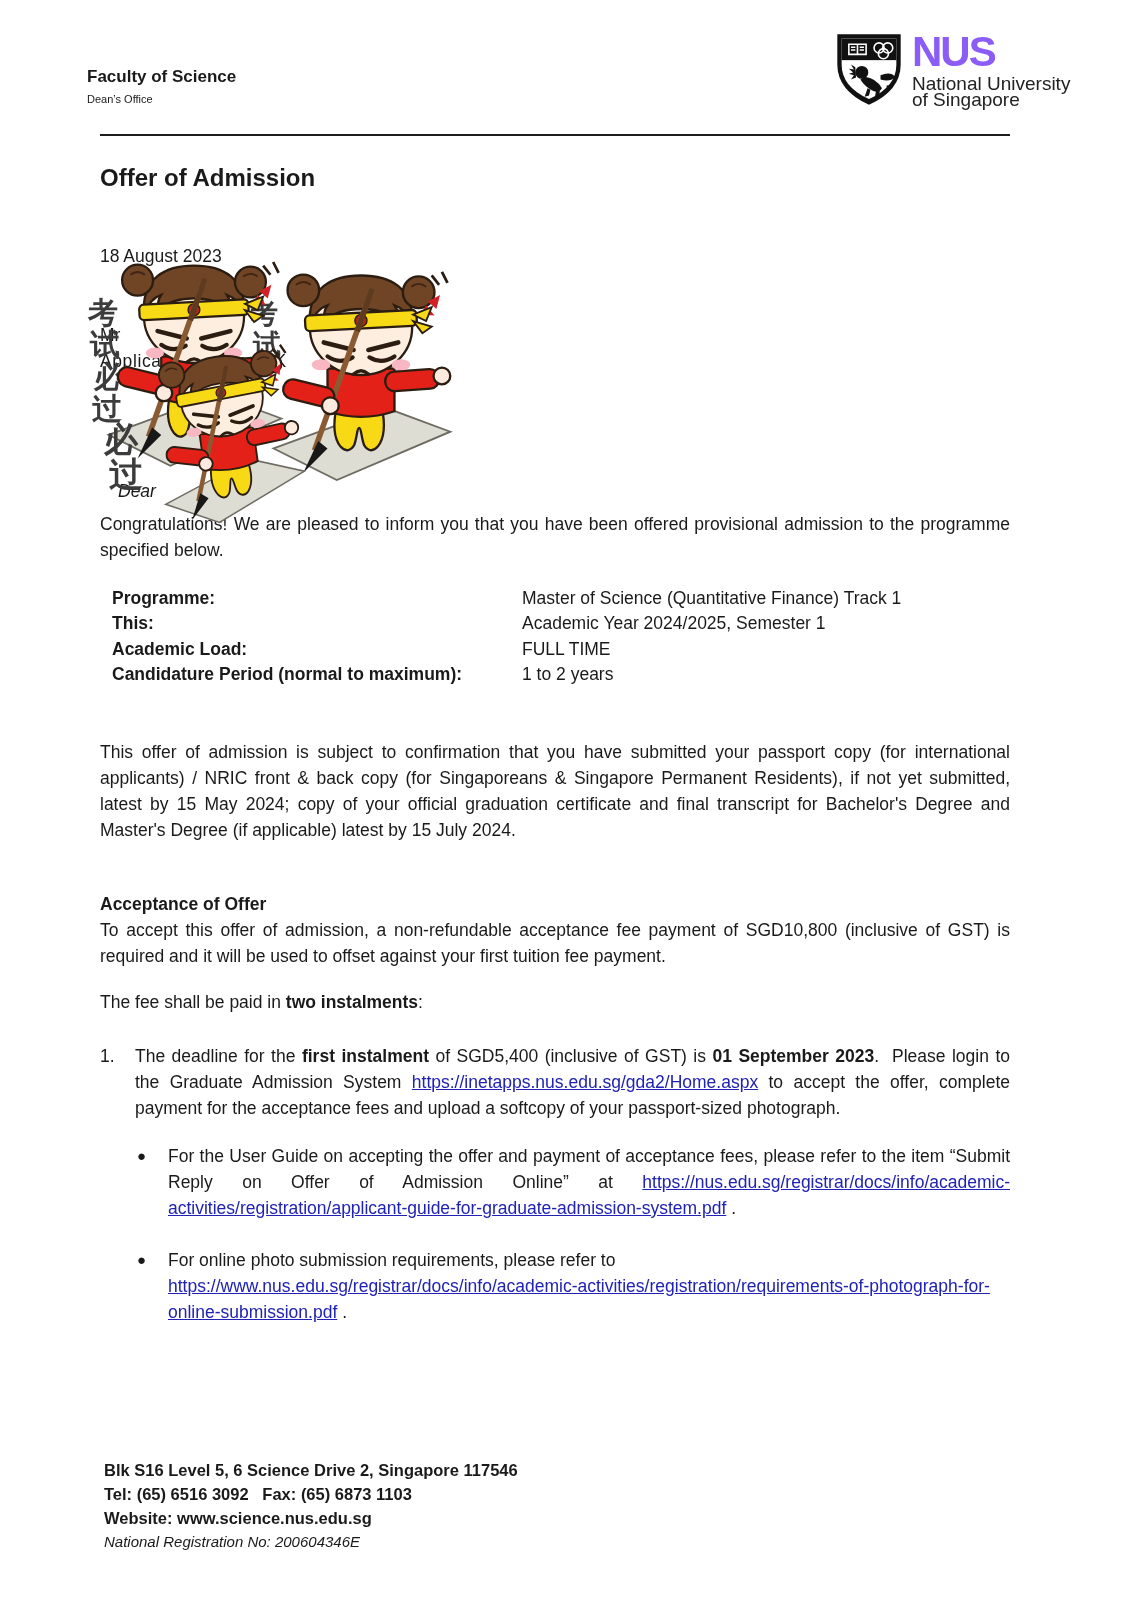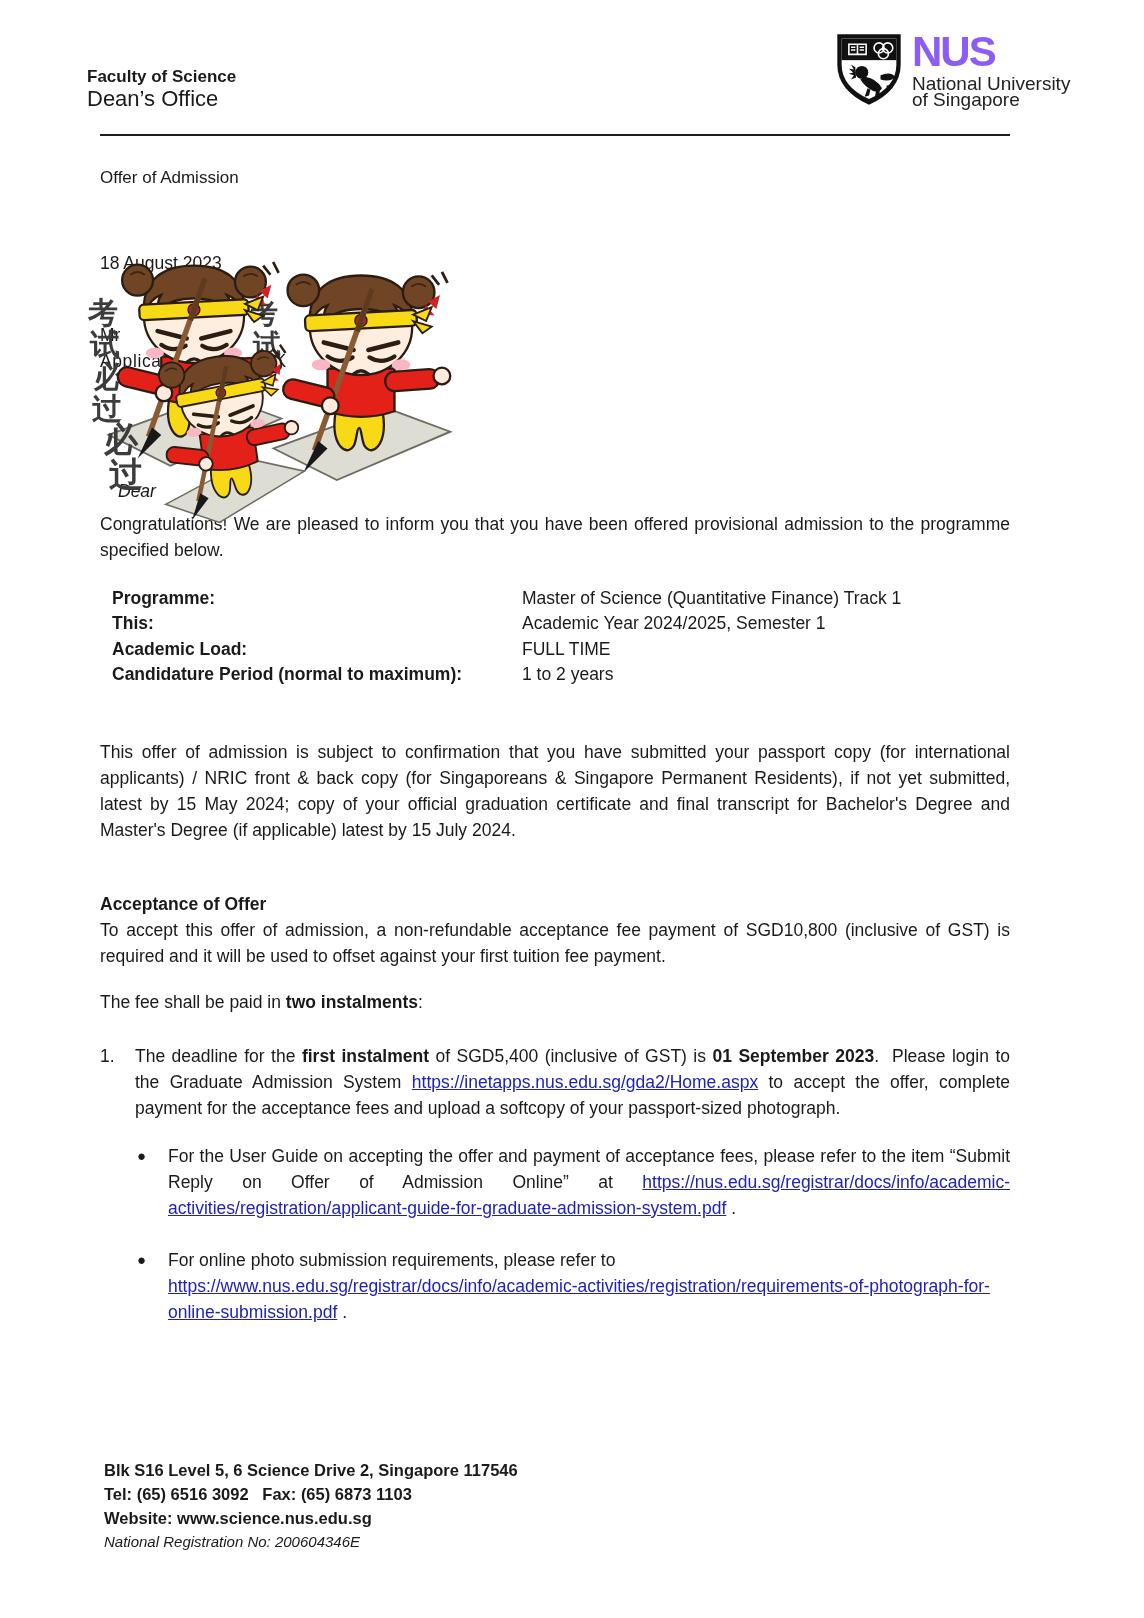--- a/index.html
+++ b/index.html
@@ -11,26 +11,26 @@
     position:relative;width:1144px;height:1618px;background:#fff;
     font-family:"Liberation Sans","DejaVu Sans",sans-serif;
     color:var(--text);font-size:17.5px;line-height:26px;overflow:hidden;
   }
   .abs{position:absolute;}
   .bold{font-weight:bold;}
   .just{text-align:justify;}
   a.lnk{color:var(--link);text-decoration:underline;word-break:break-word;}
   
   .faculty{font-weight:bold;font-size:17px;line-height:22px;}
-  .office{font-size:22px;line-height:22px;}
+  .office{font-size:11px;line-height:22px;}
   .logo{display:flex;align-items:flex-start;gap:7px;}
   .logo-acronym{font-size:42px;font-weight:bold;line-height:40px;letter-spacing:-2px;color:#8b5cf6;}
   .logo-sub{font-size:19px;line-height:16px;color:#222;margin-top:4px;}
   .rule{background:#1c1c1c;height:2px;}
-  .title{font-weight:normal;font-size:17px;}
+  .title{font-weight:bold;font-size:24px;}
   
   .trow{display:flex;line-height:25.4px;}
   .tlabel{width:410px;font-weight:bold;}
   .tval{flex:1;}
   
   .li{display:flex;}
   .li .num{width:35px;flex:0 0 35px;}
   .li .mark{width:31px;flex:0 0 31px;font-size:15px;}
   .li .body{flex:1;}
   
@@ -115,21 +115,21 @@
         <div>National University</div>
         <div>of Singapore</div>
       </div>
     </div>
   </div>
 
   <div class="abs rule" style="left:100px;top:134px;width:910px;"></div>
 
   <div class="abs title" style="left:100px;top:165px;">Offer of Admission</div>
 
-  <div class="abs" style="left:100px;top:250px;">18 August 2023</div>
+  <div class="abs" style="left:100px;top:243px;">18 August 2023</div>
 
   <div class="abs" style="left:0;top:0;width:1144px;height:1618px;pointer-events:none;">
     <div class="covered" style="left:100px;top:322px;">Mr</div>
     <div class="covered" style="left:100px;top:348px;letter-spacing:0.6px;">Application Number: K</div>
     <div class="covered" style="left:118px;top:478px;font-style:italic;">Dear</div>
 
     <div class="cjk" style="left:88px;top:298px;font-size:30px;z-index:1;">考</div>
     <div class="cjk" style="left:90px;top:330px;font-size:30px;z-index:1;">试</div>
     <div class="cjk" style="left:94px;top:362px;font-size:30px;z-index:1;">必</div>
     <div class="cjk" style="left:92px;top:394px;font-size:30px;z-index:1;">过</div>

